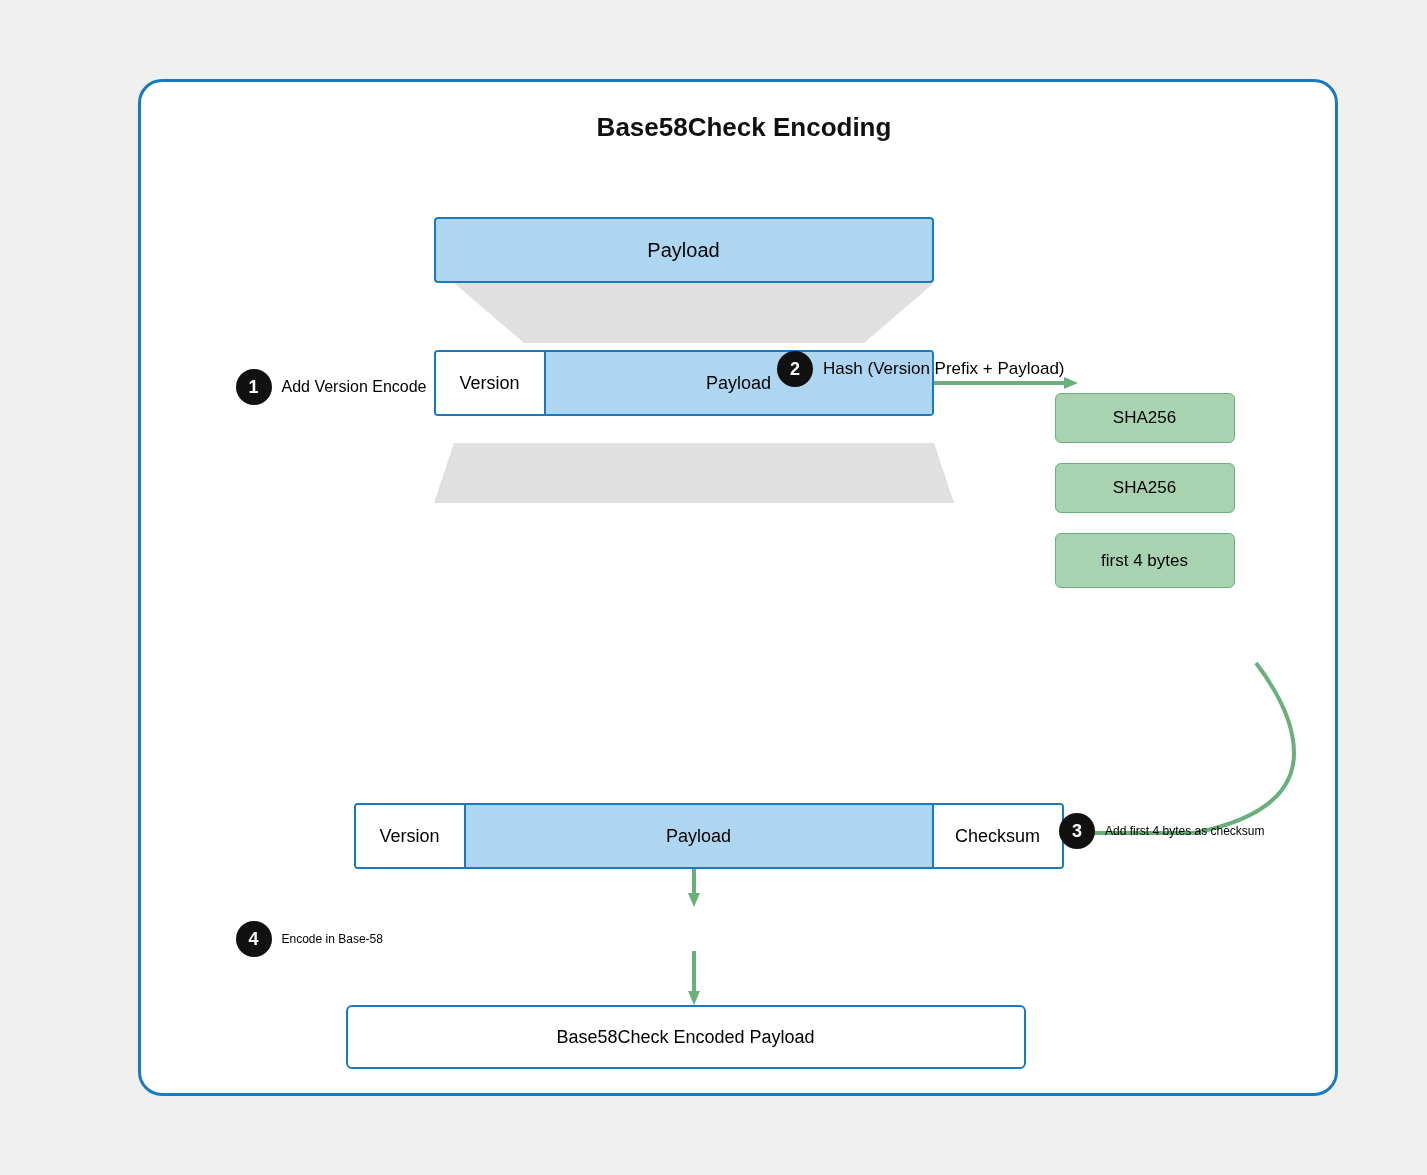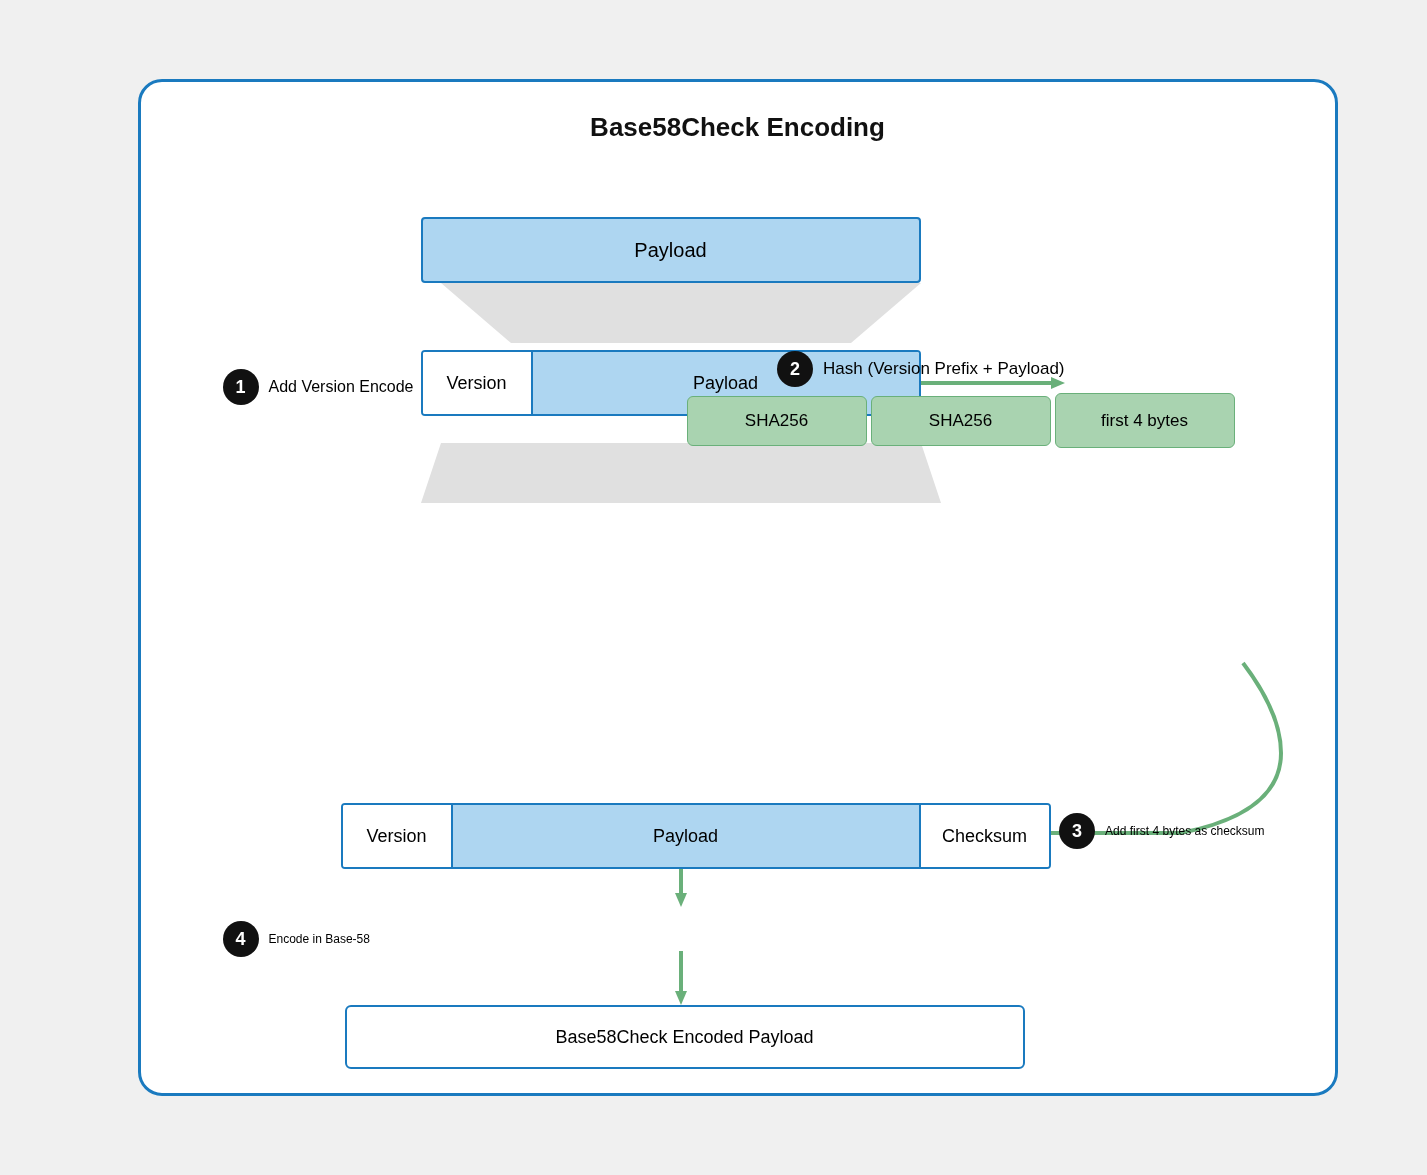--- a/index.html
+++ b/index.html
@@ -12,21 +12,21 @@
       min-height: 100vh;
       font-family: Arial, sans-serif;
     }
 
     .diagram-container {
       background: white;
       border: 3px solid #1a7abf;
       border-radius: 24px;
       width: 1200px;
       min-height: 980px;
-      padding: 30px 40px 40px 40px;
+      padding: 30px 40px 40px 53px;
       position: relative;
       margin-left: 48px;
     }
 
     .diagram-title {
       text-align: center;
       font-size: 26px;
       font-weight: bold;
       margin-bottom: 30px;
       color: #111;
@@ -95,21 +95,21 @@
       </div>
     </div>
 
     <div style="position:absolute; right:230px; top:178px; display:flex; align-items:center; gap:10px;">
       <div style="width:36px;height:36px;border-radius:50%;background:#111;color:white;display:flex;align-items:center;justify-content:center;font-size:18px;font-weight:bold;">
         <span>2</span>
       </div>
       <span style="font-size:17px; white-space:nowrap;">Hash (Version Prefix + Payload)</span>
     </div>
 
-    <div style="position:absolute; right:60px; top:220px; display:flex; flex-direction:row; gap:4px; align-items:center;">
+    <div style="position:absolute; right:60px; top:220px; display:flex; flex-direction:column; gap:20px; align-items:center;">
       <div style="background:#a9d3b0; border:1.5px solid #6ab07a; border-radius:6px; width:180px; height:50px; display:flex; align-items:center; justify-content:center; font-size:17px;">
         <span>SHA256</span>
       </div>
       <div style="background:#a9d3b0; border:1.5px solid #6ab07a; border-radius:6px; width:180px; height:50px; display:flex; align-items:center; justify-content:center; font-size:17px;">
         <span>SHA256</span>
       </div>
       <div style="background:#a9d3b0; border:1.5px solid #6ab07a; border-radius:6px; width:180px; height:55px; display:flex; align-items:center; justify-content:center; font-size:17px;">
         <span>first 4 bytes</span>
       </div>
     </div>
@@ -134,18 +134,18 @@
     </div>
 
 
     <div style="position:absolute; left:42px; top:748px; display:flex; align-items:center; gap:10px;">
       <div style="width:36px;height:36px;border-radius:50%;background:#111;color:white;display:flex;align-items:center;justify-content:center;font-size:18px;font-weight:bold;">
         <span>4</span>
       </div>
       <span style="font-size:12px;">Encode in Base-58</span>
     </div>
 
-    <div style="position:absolute; left:164px; top:832px; width:680px; height:64px; border:2.5px solid #1a7abf; border-radius:6px; display:flex; align-items:center; justify-content:center; font-size:18px; background:white;text-align:right;">
+    <div style="position:absolute; left:152px; top:832px; width:680px; height:64px; border:2.5px solid #1a7abf; border-radius:6px; display:flex; align-items:center; justify-content:center; font-size:18px; background:white;text-align:right;">
       <span>Base58Check Encoded Payload</span>
     </div>
 
   </div>
 </div>
 
 </body></html>

